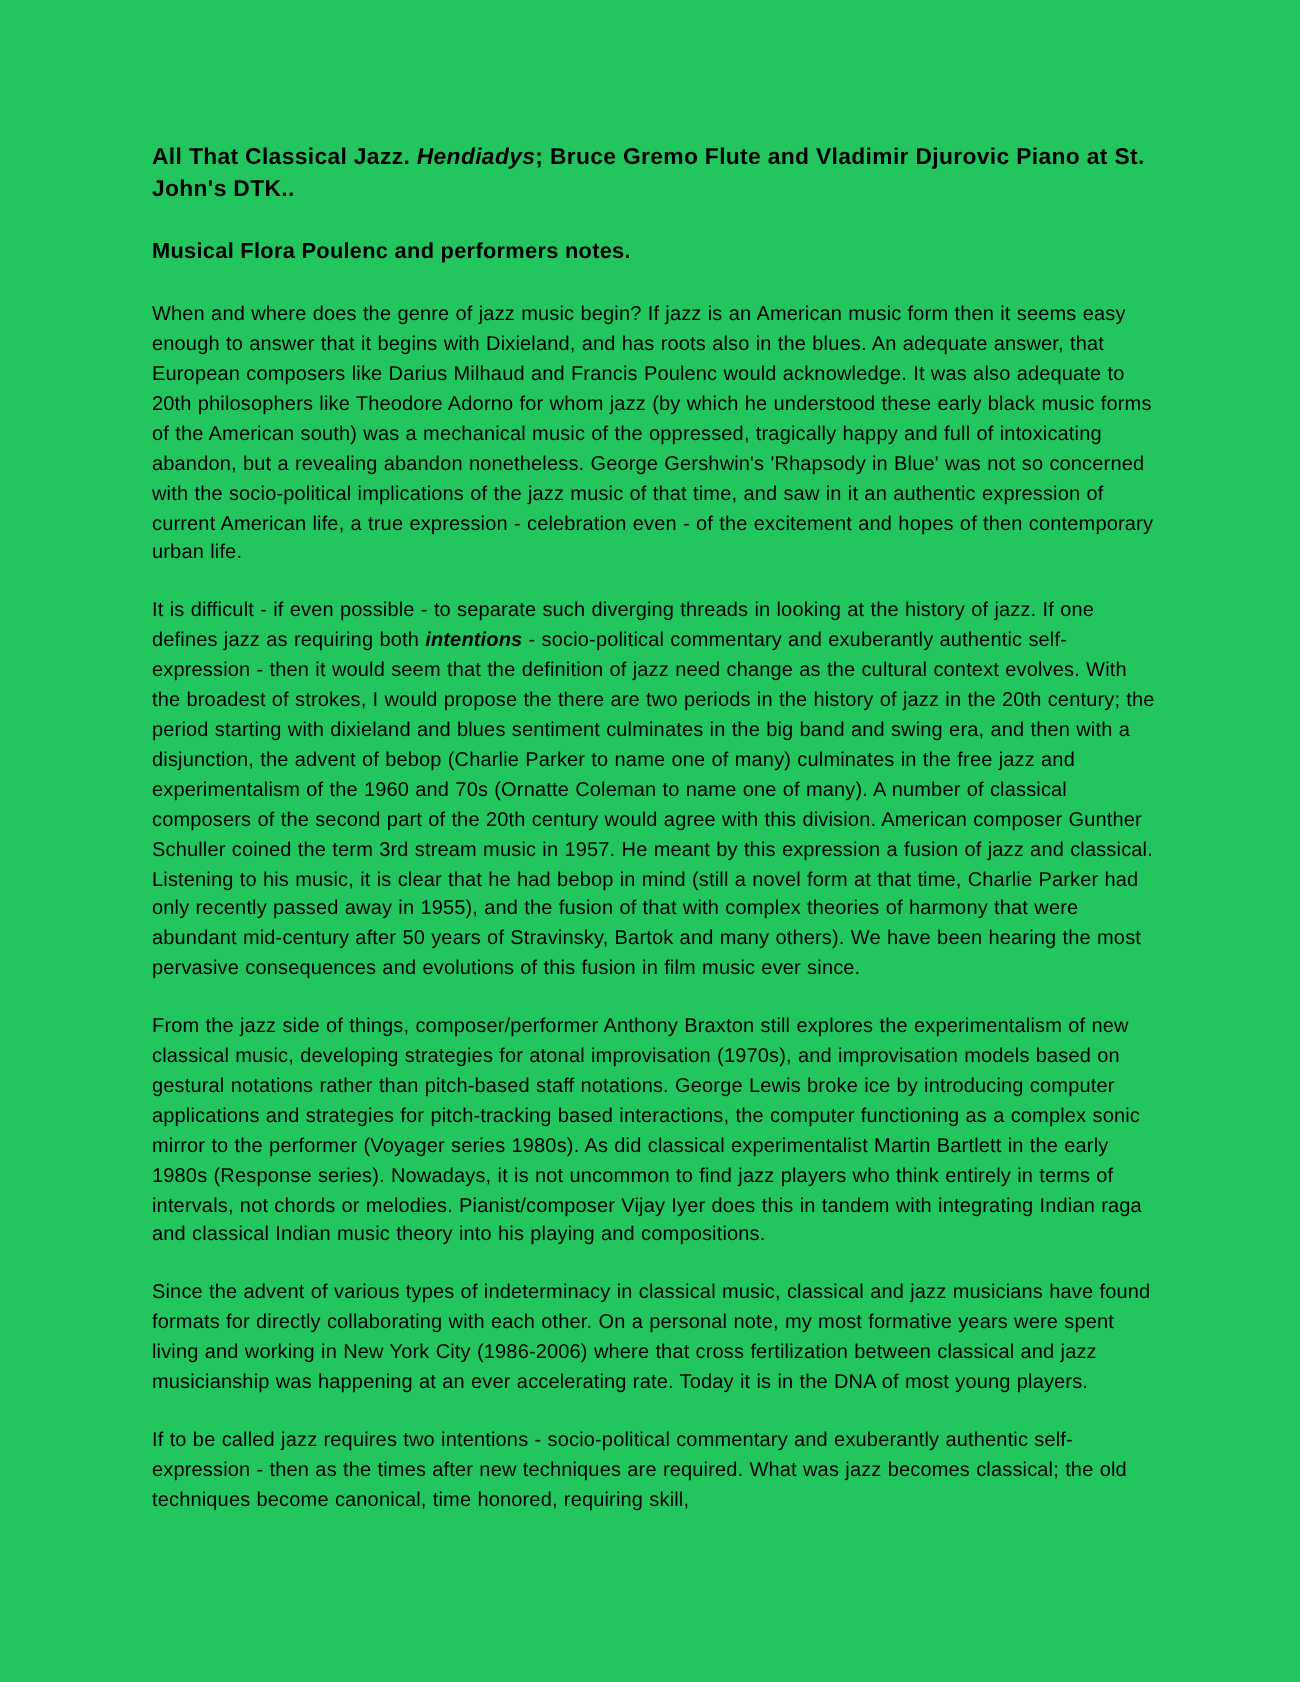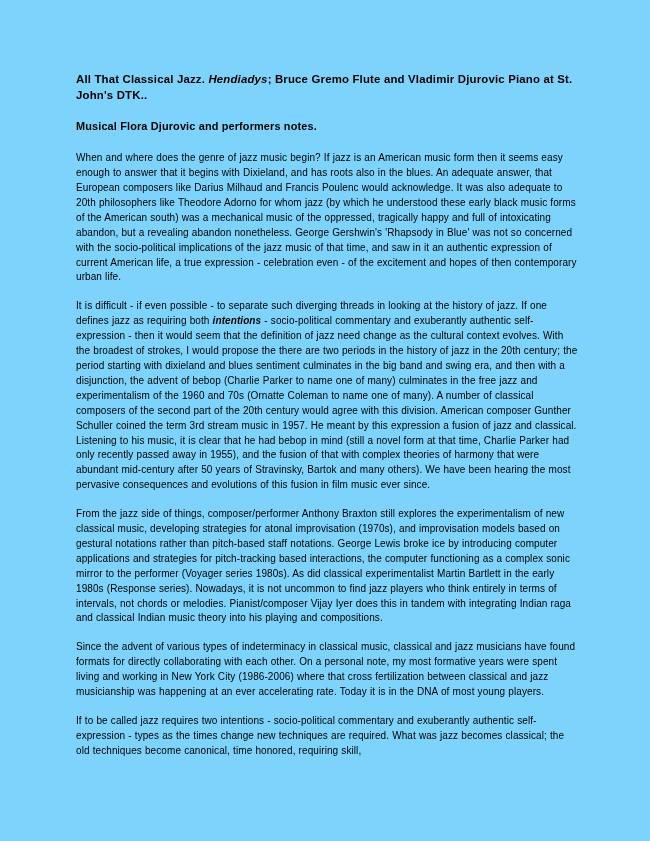--- a/index.html
+++ b/index.html
@@ -9,21 +9,21 @@
   }
   body {
     font-family: "Liberation Sans", sans-serif;
     color: #000000;
     -webkit-font-smoothing: none;
   }
   .page {
     position: relative;
     width: 650px;
     height: 841px;
-    background: #7dd3fc;
+    background: #22c55e;
     overflow: hidden;
     box-sizing: border-box;
   }
   .doc-body {
     position: absolute;
     left: 76px;
     top: 72px;
     width: 503px;
   }
   .title {
@@ -62,26 +62,26 @@
   }
 </style>
 </head>
 <body>
 
 <div class="page">
   <div class="doc-body">
 
     <h1 class="title"><span>All That Classical Jazz.  </span><span class="work">Hendiadys</span><span>; Bruce Gremo Flute and Vladimir Djurovic</span> <span>Piano at St. John's DTK..</span></h1>
 
-    <h2 class="subtitle">Musical Flora Djurovic and performers notes.</h2>
+    <h2 class="subtitle">Musical Flora Poulenc and performers notes.</h2>
 
     <p class="para">When and where does the genre of jazz music begin? If jazz is an American music form then it seems easy enough to answer that it begins with Dixieland, and has roots also in the blues.  An adequate answer, that European composers like Darius Milhaud and Francis Poulenc would acknowledge.  It was also adequate to 20th philosophers like Theodore Adorno for whom jazz (by which he understood these early black music forms of the American south) was a mechanical music of the oppressed, tragically happy and full of intoxicating abandon, but a revealing abandon nonetheless.  George Gershwin's 'Rhapsody in Blue' was not so concerned with the socio-political implications of the jazz music of that time, and saw in it an authentic expression of current American life, a true expression - celebration even - of the excitement and hopes of then contemporary urban life.</p>
 
     <p class="para"><span>It is difficult - if even possible - to separate such diverging threads in looking at the history of jazz.  If one defines jazz as requiring both </span><span class="it">intentions</span><span> - socio-political commentary and exuberantly authentic self-expression - then it would seem that the definition of jazz need change as the cultural context evolves.  With the broadest of strokes, I would propose the there are two periods in the history of jazz in the 20th century; the period starting with dixieland and blues sentiment culminates in the big band and swing era, and then with a disjunction, the advent of bebop (Charlie Parker to name one of many) culminates in the free jazz and experimentalism of the 1960 and 70s (Ornatte Coleman to name one of many).  A number of classical composers of the second part of the 20th century would agree with this division. American composer Gunther Schuller coined the term 3rd stream music in 1957.  He meant by this expression a fusion of jazz and classical.  Listening to his music, it is clear that he had bebop in mind (still a novel form at that time, Charlie Parker had only recently passed away in 1955), and the fusion of that with complex theories of harmony that were abundant mid-century after 50 years of Stravinsky, Bartok and many others).  We have been hearing the most pervasive consequences and evolutions of this fusion in film music ever since.</span></p>
 
     <p class="para">From the jazz side of things, composer/performer Anthony Braxton still explores the experimentalism of new classical music, developing strategies for atonal improvisation (1970s), and improvisation models based on gestural notations rather than pitch-based staff notations. George Lewis broke ice by introducing computer applications and strategies for pitch-tracking based interactions, the computer functioning as a complex sonic mirror to the performer (Voyager series 1980s).  As did classical experimentalist Martin Bartlett in the early 1980s (Response series).  Nowadays, it is not uncommon to find jazz players who think entirely in terms of intervals, not chords or melodies.  Pianist/composer Vijay Iyer does this in tandem with integrating Indian raga and classical Indian music theory into his playing and compositions.</p>
 
     <p class="para">Since the advent of various types of indeterminacy in classical music, classical and jazz musicians have found formats for directly collaborating with each other.  On a personal note, my most formative years were spent living and working in New York City (1986-2006) where that cross fertilization between classical and jazz musicianship was happening at an ever accelerating rate.  Today it is in the DNA of most young players.</p>
 
-    <p class="para">If to be called jazz requires two intentions - socio-political commentary and exuberantly authentic self-expression - types as the times change new techniques are required.  What was jazz becomes classical; the old techniques become canonical, time honored, requiring skill,</p>
+    <p class="para">If to be called jazz requires two intentions - socio-political commentary and exuberantly authentic self-expression - then as the times after new techniques are required.  What was jazz becomes classical; the old techniques become canonical, time honored, requiring skill,</p>
 
   </div>
 </div>
 
 </body></html>

